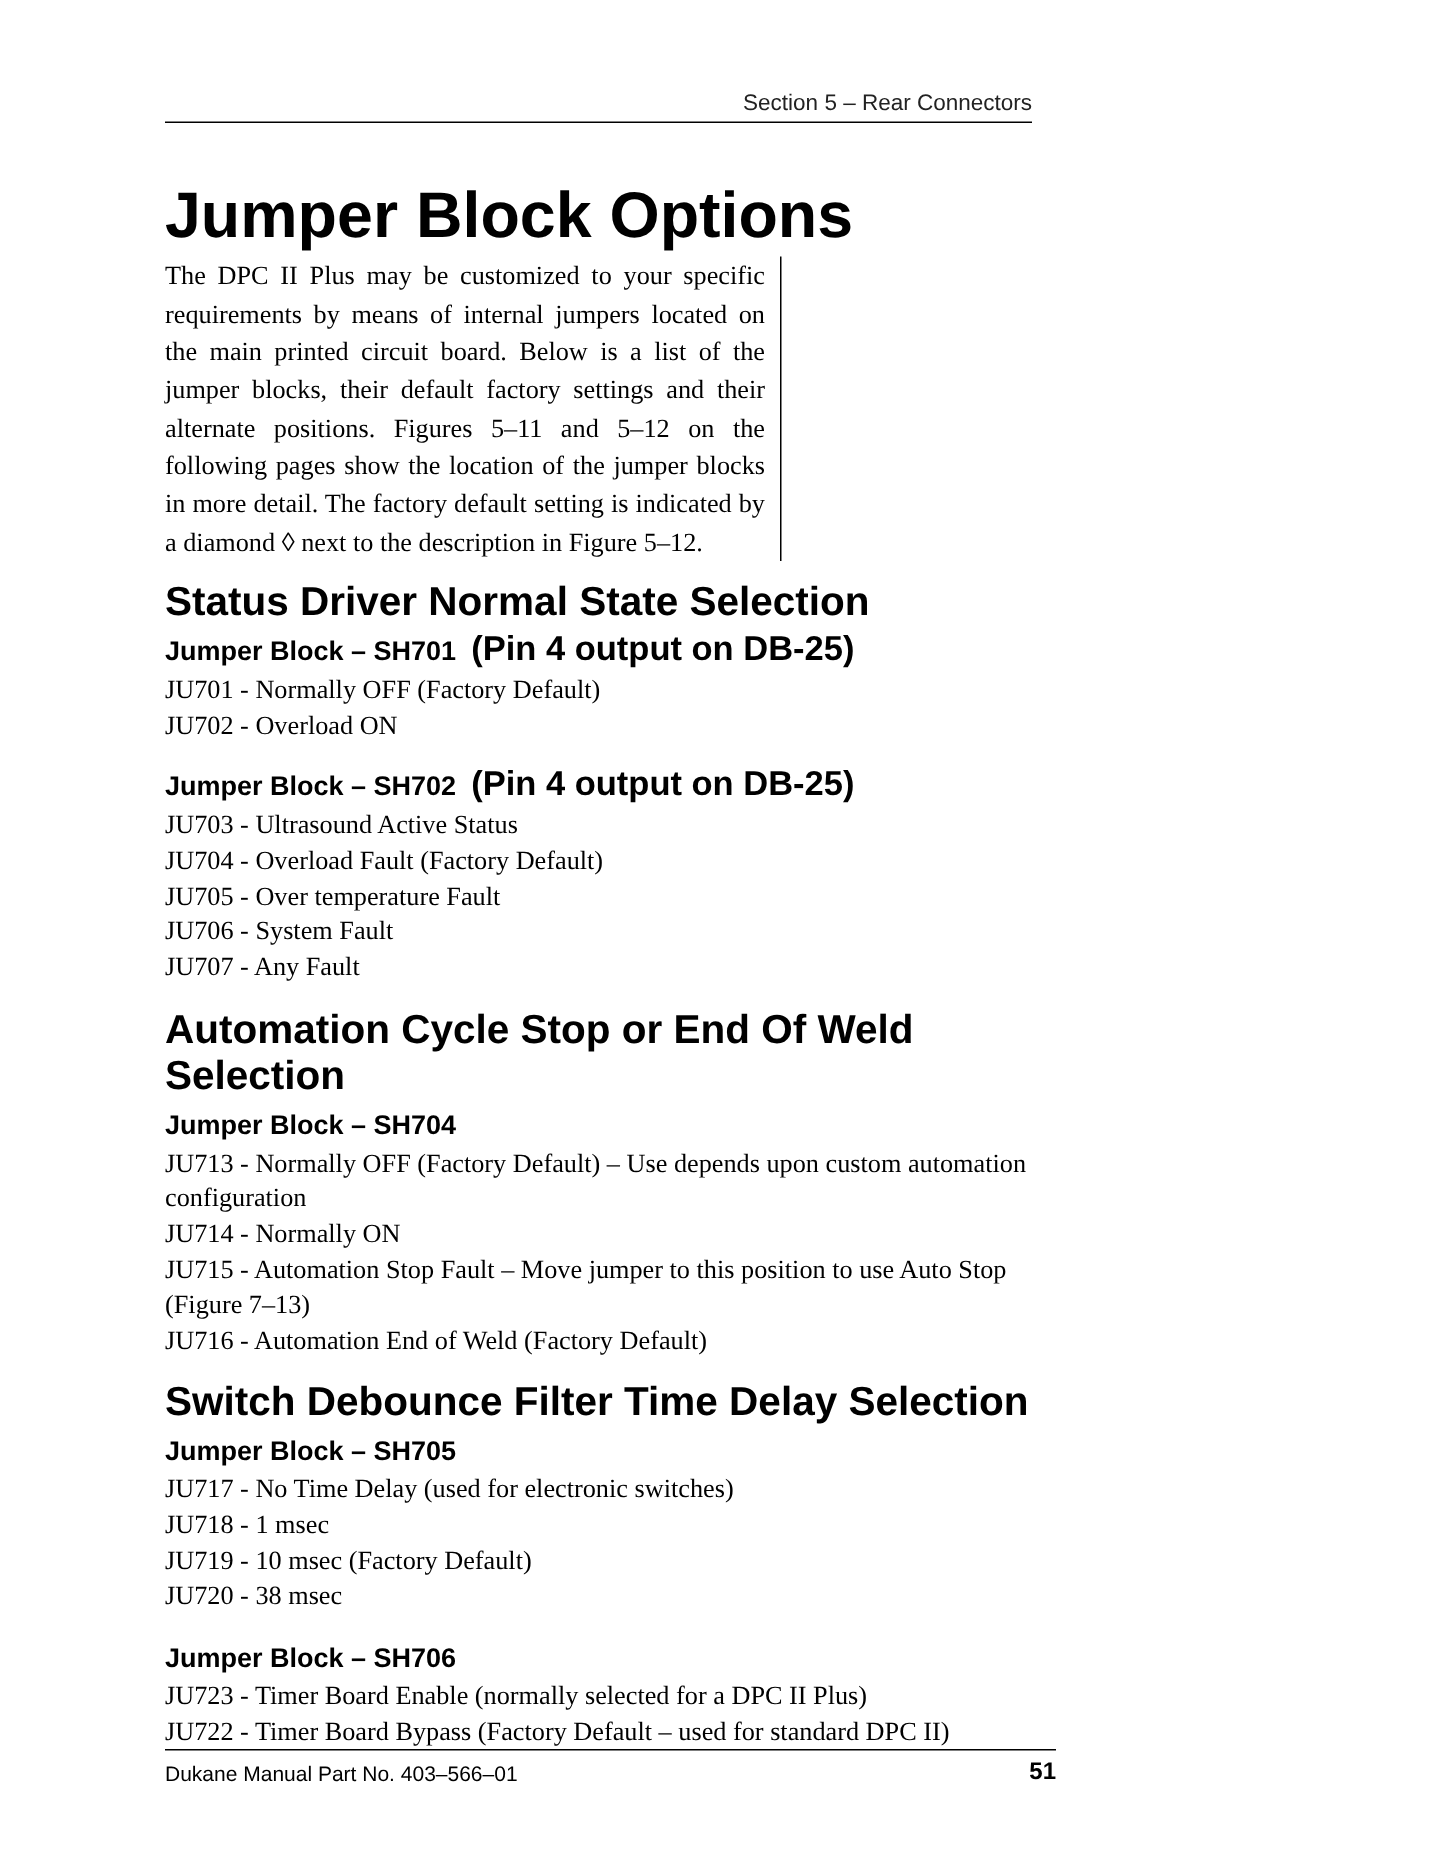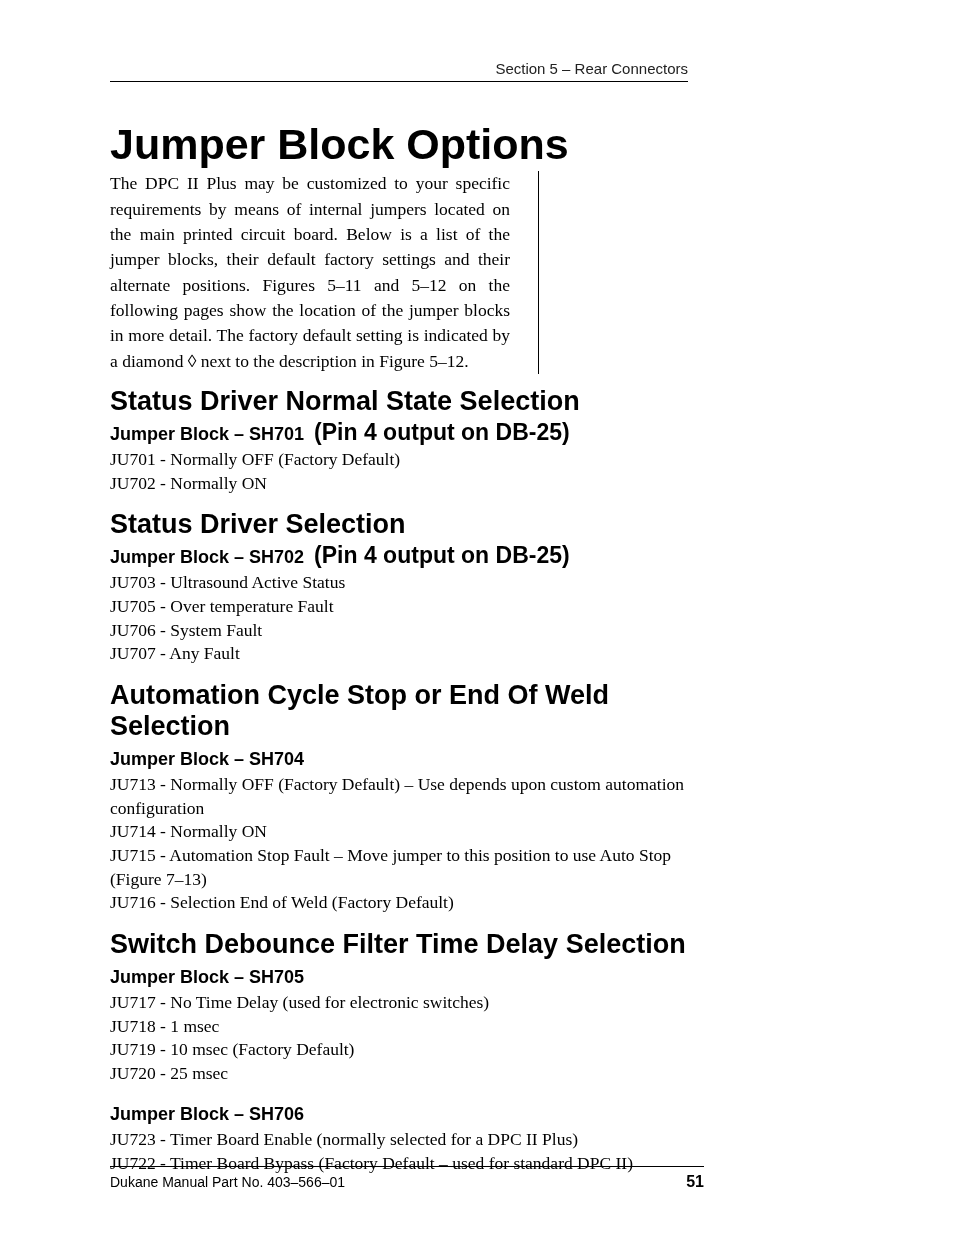--- a/index.html
+++ b/index.html
@@ -36,21 +36,21 @@
     margin: 0 0 4px 0;
     letter-spacing: 0px;
     line-height: 1.05;
   }
   .intro-block {
     width: 400px;
     font-size: 17.5px;
     line-height: 1.45;
     text-align: justify;
     border-right: 1px solid #000;
-    padding-right: 28px;
+    padding-right: 10px;
     margin-bottom: 12px;
   }
   h2.sec {
     font-family: "Segoe UI Semibold", "Segoe UI", "Helvetica Neue", Arial, sans-serif;
     font-weight: 700;
     font-size: 27px;
     margin: 10px 0 0 0;
     line-height: 1.15;
   }
   h3.sub {
@@ -107,57 +107,57 @@
 
   <div class="intro-block">The DPC II Plus may be customized to your specific requirements by means of internal jumpers located on the main printed circuit board. Below is a list of the jumper blocks, their default factory settings and their alternate positions. Figures 5–11 and 5–12 on the following pages show the location of the jumper blocks in more detail. The factory default setting is indicated by a diamond ◊ next to the description in Figure 5–12.</div>
 
   <h2 class="sec">Status Driver Normal State Selection</h2>
   <h3 class="sub">
     <span>Jumper Block – SH701</span>&nbsp;
     <span class="note-inline">(Pin 4 output on DB-25)</span>
   </h3>
   <div class="items">
     <div class="item-line">JU701 - Normally OFF (Factory Default)</div>
-    <div class="item-line">JU702 - Normally ON</div>
+    <div class="item-line">JU702 - Overload ON</div>
   </div>
 
-  <h2 class="sec">Status Driver Selection</h2>
   <h3 class="sub">
     <span>Jumper Block – SH702</span>&nbsp;
     <span class="note-inline">(Pin 4 output on DB-25)</span>
   </h3>
   <div class="items">
     <div class="item-line">JU703 - Ultrasound Active Status</div>
+    <div class="item-line">JU704 - Overload Fault (Factory Default)</div>
     <div class="item-line">JU705 - Over temperature Fault</div>
     <div class="item-line">JU706 - System Fault</div>
     <div class="item-line">JU707 - Any Fault</div>
   </div>
 
   <h2 class="sec">Automation Cycle Stop or End Of Weld Selection</h2>
   <h3 class="sub">
     <span>Jumper Block – SH704</span>
     <span class="note-inline"></span>
   </h3>
   <div class="items">
     <div class="item-line">JU713 - Normally OFF (Factory Default) – Use depends upon custom automation configuration</div>
     <div class="item-line">JU714 - Normally ON</div>
     <div class="item-line">JU715 - Automation Stop Fault – Move jumper to this position to use Auto Stop (Figure 7–13)</div>
-    <div class="item-line">JU716 - Selection End of Weld (Factory Default)</div>
+    <div class="item-line">JU716 - Automation End of Weld (Factory Default)</div>
   </div>
 
   <h2 class="sec">Switch Debounce Filter Time Delay Selection</h2>
   <h3 class="sub">
     <span>Jumper Block – SH705</span>
     <span class="note-inline"></span>
   </h3>
   <div class="items">
     <div class="item-line">JU717 - No Time Delay (used for electronic switches)</div>
     <div class="item-line">JU718 - 1 msec</div>
     <div class="item-line">JU719 - 10 msec (Factory Default)</div>
-    <div class="item-line">JU720 - 25 msec</div>
+    <div class="item-line">JU720 - 38 msec</div>
   </div>
 
   <h3 class="sub">
     <span>Jumper Block – SH706</span>
     <span class="note-inline"></span>
   </h3>
   <div class="items">
     <div class="item-line">JU723 - Timer Board Enable (normally selected for a DPC II Plus)</div>
     <div class="item-line">JU722 - Timer Board Bypass (Factory Default – used for standard DPC II)</div>
   </div>

